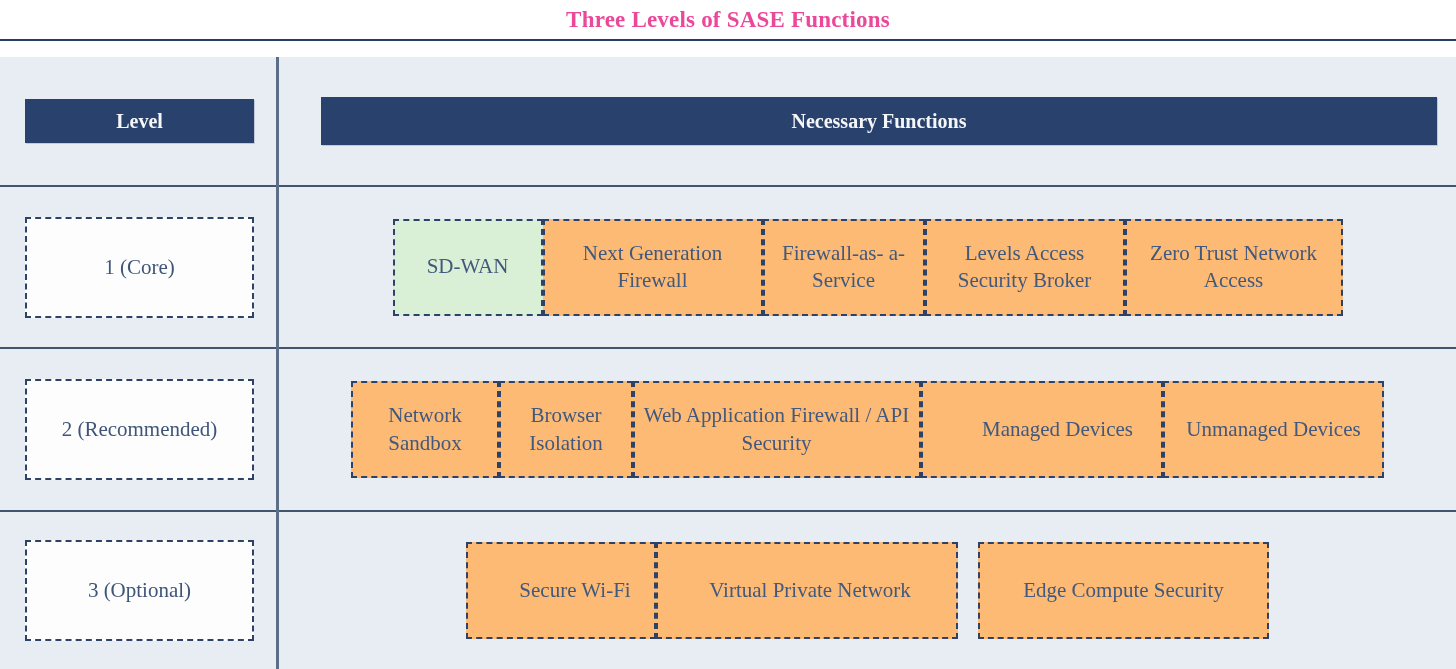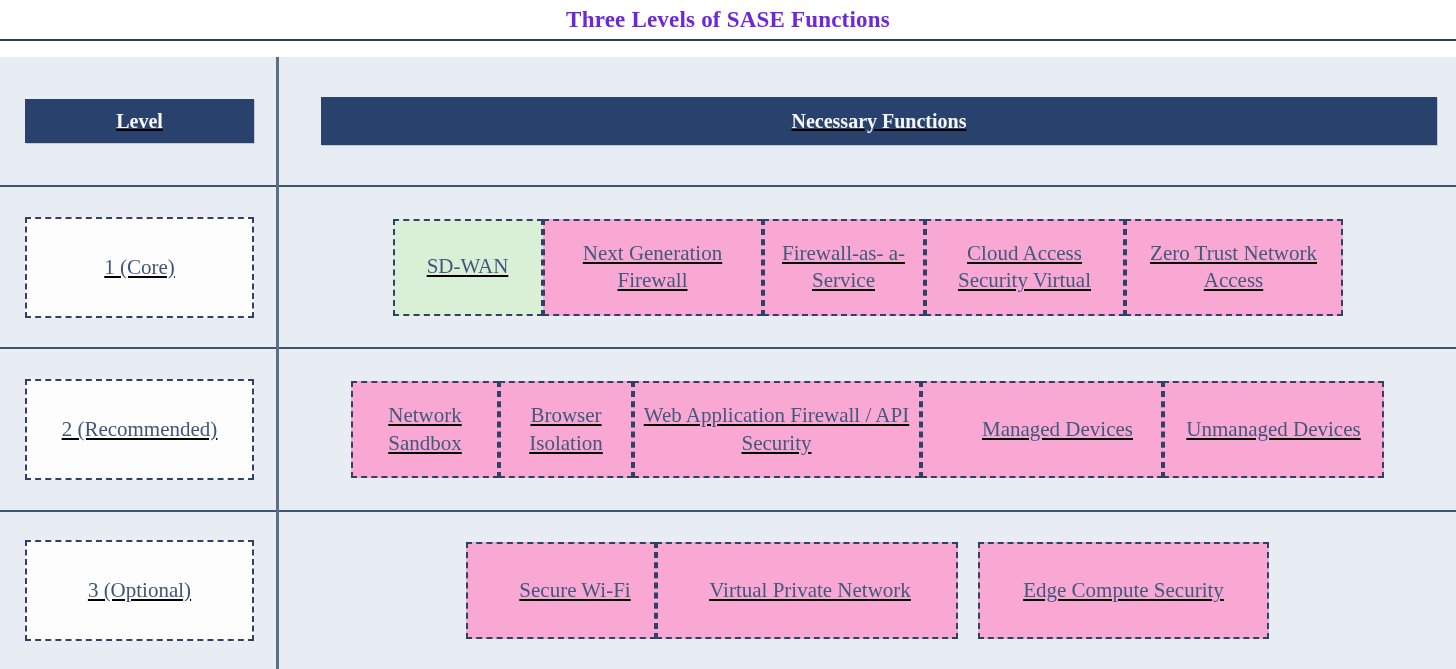--- a/index.html
+++ b/index.html
@@ -16,33 +16,32 @@
   .title-zone {
     height: 39px;
     border-bottom: 2px solid #243c66;
     background: #ffffff;
     display: flex; align-items: center; justify-content: center;
   }
   .page-title {
     margin: 0;
     font-size: 23px;
     font-weight: bold;
-    color: #6d28d9;
+    color: #ec4899;
     letter-spacing: 0.2px;
   }
   .title-gap { height: 16px; background: #ffffff; }
 
   
   .table {
     position: relative;
     height: 612px;
     background: #e8ecf3;
     display: flex;
     flex-direction: column;
-    text-decoration: underline;
   }
   .vdivider {
     position: absolute;
     left: 276px; top: 0; bottom: 0;
     width: 3px;
     background: #5d6e87;
     z-index: 5;
   }
 
   .band { display: flex; width: 100%; }
@@ -82,21 +81,21 @@
     display: flex; align-items: center; justify-content: center;
     font-size: 21px; color: #3f5578; text-align: center;
   }
 
   .func-strip {
     width: 100%;
     display: flex; align-items: center; justify-content: center;
   }
   .func-box {
     height: 97px;
-    background: #f9a8d4;
+    background: #fdba74;
     border: 2px dashed #2e4166;
     display: flex; align-items: center; justify-content: center;
     text-align: center;
     font-size: 21px; color: #42587c;
     line-height: 1.3;
     padding: 0 8px;
     box-sizing: border-box;
   }
   .func-box.highlighted { background: #d9efd6; }
 
@@ -131,21 +130,21 @@
 
     <div class="band row row-1">
       <div class="left-col">
         <div class="label-box">1 (Core)</div>
       </div>
       <div class="right-col">
         <div class="func-strip">
           <div class="func-box w150 highlighted">SD-WAN</div>
           <div class="func-box w220">Next Generation Firewall</div>
           <div class="func-box w162">Firewall-as- a-Service</div>
-          <div class="func-box w200">Cloud Access Security Virtual</div>
+          <div class="func-box w200">Levels Access Security Broker</div>
           <div class="func-box w218">Zero Trust Network Access</div>
         </div>
       </div>
     </div>
 
     <div class="band row row-2">
       <div class="left-col">
         <div class="label-box">2 (Recommended)</div>
       </div>
       <div class="right-col">

